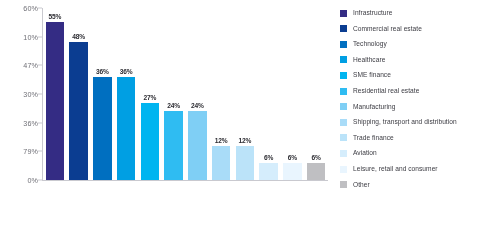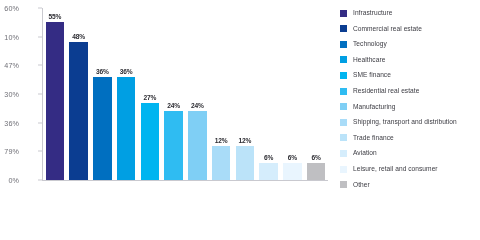--- a/index.html
+++ b/index.html
@@ -36,21 +36,21 @@
 
   #y-axis {
     position: absolute;
     left: 0;
     top: 8px;
     width: 38px;
     height: 173px;
   }
   .y-tick {
     position: absolute;
-    right: 19px;
+    right: 0;
     transform: translateY(-50%);
     font-size: 7.2px;
     color: #6f6f76;
     letter-spacing: 0.1px;
     white-space: nowrap;
     text-align: right;
   }
   .y-tick-mark {
     position: absolute;
     left: 38px;

